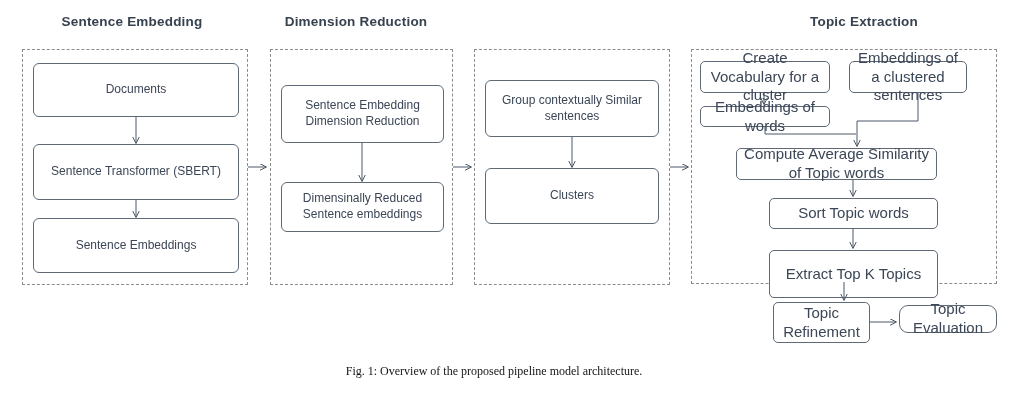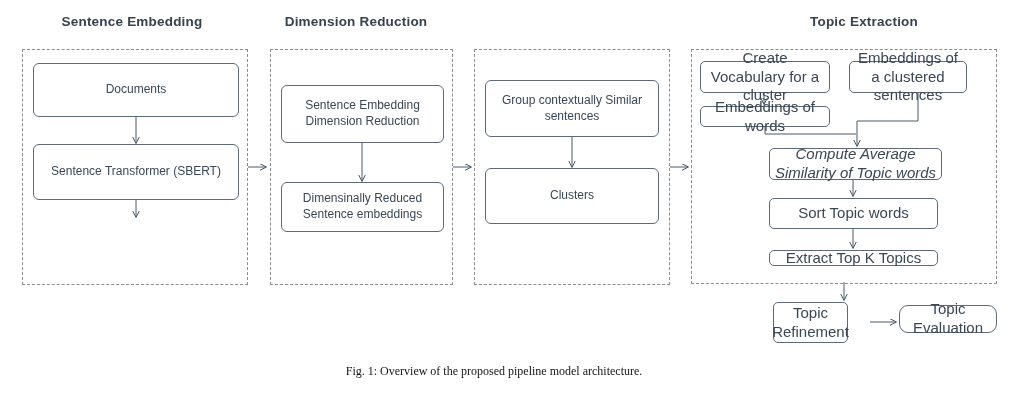--- a/index.html
+++ b/index.html
@@ -42,34 +42,35 @@
   <div class="sec-title" style="left:570px; top:29px;margin-top:48px;">Sentence Clustering</div>
   <div class="sec-title" style="left:864px; top:14px;">Topic Extraction</div>
 
   <div class="container" style="left:22px;  top:49px; width:226px; height:236px;"></div>
   <div class="container" style="left:270px; top:49px; width:183px; height:236px;"></div>
   <div class="container" style="left:474px; top:49px; width:196px; height:236px;"></div>
   <div class="container" style="left:691px; top:49px; width:306px; height:235px;"></div>
 
   <div class="node" style="left:33px; top:63px;  width:206px; height:54px;">Documents</div>
   <div class="node" style="left:33px; top:144px; width:206px; height:56px;">Sentence Transformer (SBERT)</div>
+  <div class="node" style="left:33px; top:218px; width:206px; height:55px;">Sentence Embeddings</div>
 
   <div class="node" style="left:281px; top:85px;  width:163px; height:58px;">Sentence Embedding Dimension Reduction</div>
   <div class="node" style="left:281px; top:182px; width:163px; height:50px;">Dimensinally Reduced Sentence embeddings</div>
 
   <div class="node" style="left:485px; top:80px;  width:174px; height:57px;">Group contextually Similar sentences</div>
   <div class="node" style="left:485px; top:168px; width:174px; height:56px;">Clusters</div>
 
   <div class="node small" style="left:700px; top:61px;  width:130px; height:32px;">Create Vocabulary  for a cluster</div>
   <div class="node small" style="left:849px; top:61px;  width:118px; height:32px;">Embeddings of a clustered sentences</div>
   <div class="node small" style="left:700px; top:106px; width:130px; height:21px;">Embeddings of  words</div>
-  <div class="node small" style="left:769px; top:148px; width:173px; height:32px;font-style:italic;">Compute Average Similarity of Topic words</div>
+  <div class="node small" style="left:736px; top:148px; width:201px; height:32px;">Compute Average Similarity of Topic words</div>
   <div class="node small" style="left:769px; top:198px; width:169px; height:31px;">Sort Topic words</div>
-  <div class="node small" style="left:769px; top:250px; width:169px; height:16px;">Extract Top K Topics</div>
-  <div class="node small" style="left:773px; top:302px; width:75px;  height:41px;">Topic Refinement</div>
+  <div class="node small" style="left:769px; top:250px; width:169px; height:48px;">Extract Top K Topics</div>
+  <div class="node small" style="left:773px; top:302px; width:97px;  height:41px;">Topic Refinement</div>
   <div class="node small" style="left:899px; top:305px; width:98px;  height:28px;border-radius:9px;">Topic Evaluation</div>
 
   <svg class="arrows" width="1024" height="407" viewBox="0 0 1024 407">
     <defs>
       <marker id="ah" markerWidth="8" markerHeight="8" refX="6.5" refY="3.5" orient="auto" markerUnits="userSpaceOnUse">
         <path d="M0,0 L7,3.5 L0,7 Z" fill="#333e4b" stroke="none"></path>
       </marker>
     </defs>
     <path d="M136,117 V143" marker-end="url(#ah)"></path>
     <path d="M136,200 V217" marker-end="url(#ah)"></path>

